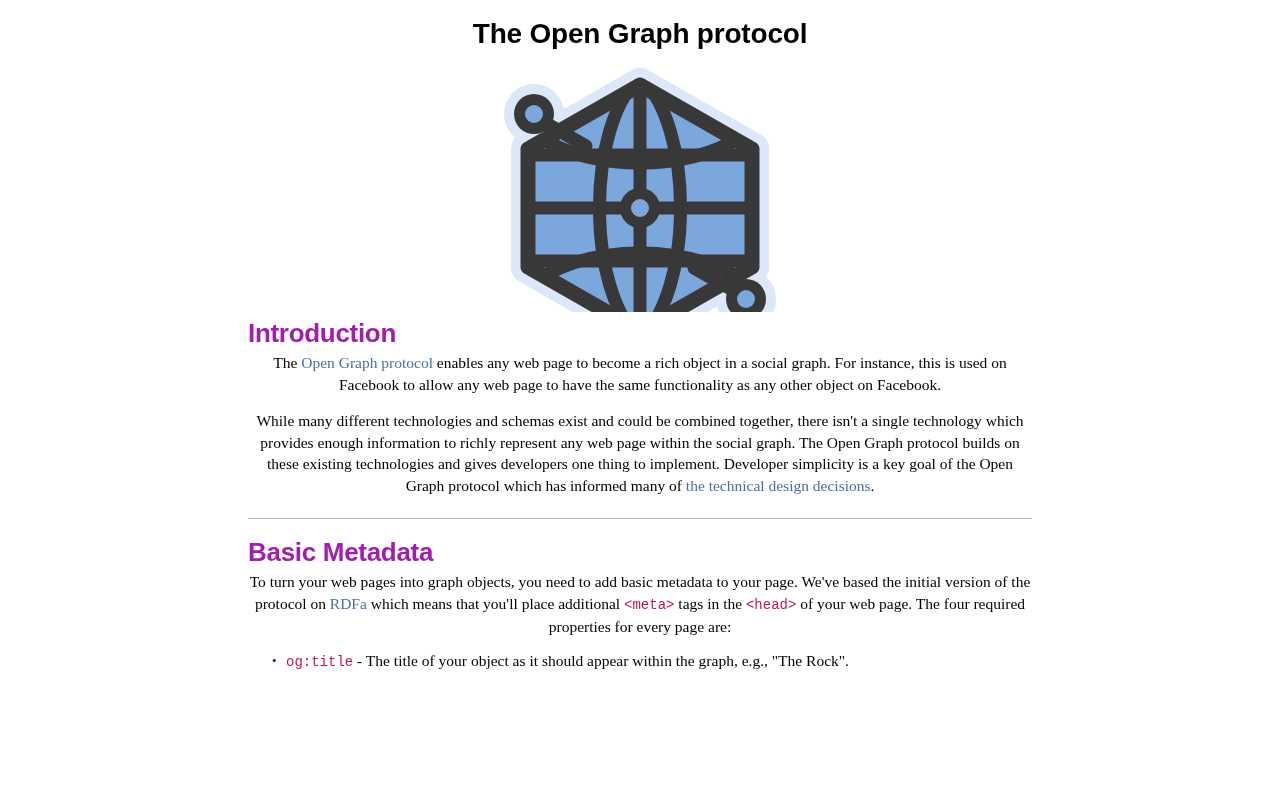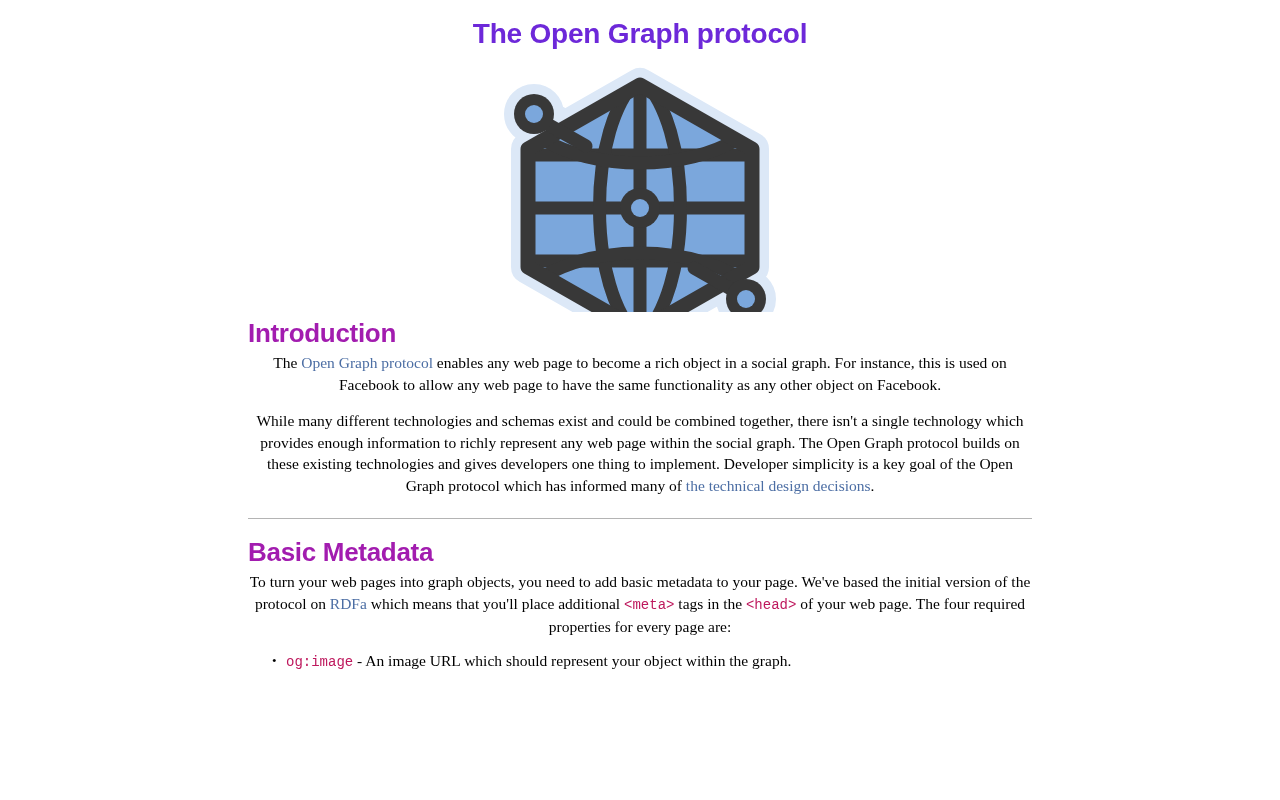--- a/index.html
+++ b/index.html
@@ -22,21 +22,21 @@
     overflow: hidden;
   }
 
   
   .site-title {
     text-align: center;
     font-family: "Liberation Sans", "DejaVu Sans", sans-serif;
     font-weight: bold;
     font-size: 28px;
     line-height: 34px;
-    color: #6d28d9;
+    color: #000000;
     margin: 0;
     padding-top: 17px;
     letter-spacing: -0.2px;
   }
 
   
   .logo-wrap {
     width: 100%;
     display: flex;
     justify-content: center;
@@ -182,19 +182,19 @@
     </section>
 
     <hr class="rule">
 
     <section>
       <h2 class="section-heading">Basic Metadata</h2>
       <p class="para">To turn your web pages into graph objects, you need to add basic metadata to your page. We've based the initial version of the protocol on <a class="link" href="#">RDFa</a> which means that you'll place additional <code class="code">&lt;meta&gt;</code> tags in the <code class="code">&lt;head&gt;</code> of your web page. The four required properties for every page are:</p>
 
       <ul class="prop-list">
         <li>
-          <code class="code">og:image</code><span> - An image URL which should represent your object within the graph.</span>
+          <code class="code">og:title</code><span> - The title of your object as it should appear within the graph, e.g., "The Rock".</span>
         </li>
       </ul>
     </section>
 
   </div>
 </div>
 
 </body></html>

